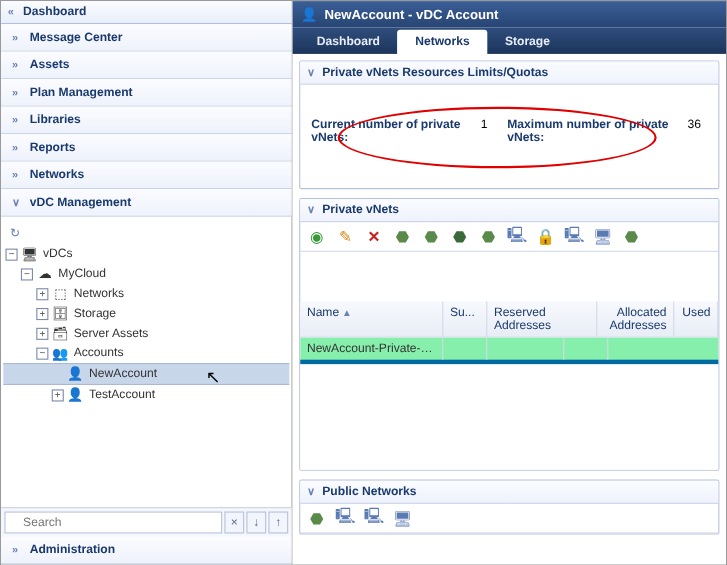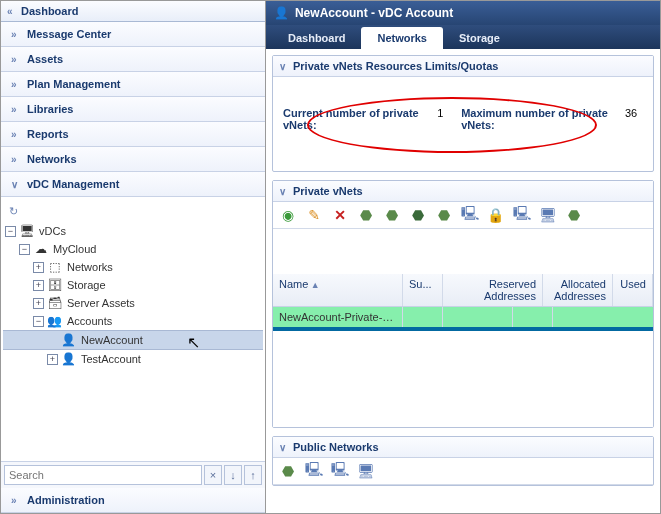--- a/index.html
+++ b/index.html
@@ -12,21 +12,21 @@
 .chev { color: #6a82b3; font-size: 10px; width: 10px; display: inline-block; }
 .dchev { letter-spacing: -3px; }
 .tree-area { flex: 1; overflow: auto; padding: 4px 2px; font-size: 11px; }
 .tree-row { display: flex; align-items: center; padding: 2px 2px; white-space: nowrap; cursor: default; }
 .tree-row.selected { background: #c8d6ea; border-top: 1px solid #a9b9d4; border-bottom: 1px solid #a9b9d4; }
 .tbox { width: 11px; height: 11px; border: 1px solid #7a8aa8; display: inline-flex; align-items: center; justify-content: center; font-size: 9px; line-height: 1; margin-right: 3px; color: #445; background: #fff; cursor: pointer; }
 .tspacer { width: 14px; display: inline-block; }
 .ticon { width: 16px; height: 14px; display: inline-flex; align-items: center; justify-content: center; margin-right: 4px; font-size: 12px; }
 .indent { display: inline-block; }
 .search-row { border-top: 1px solid #c8d2e6; padding: 3px; display: flex; align-items: center; gap: 2px; background: #f5f7fc; }
-.search-input { flex: 1; border: 1px solid #b5c2db; padding: 3px 4px; font-size: 11px; color: #888; }
+.search-input { flex: 1; border: 1px solid #b5c2db; padding: 3px 16px; font-size: 11px; color: #888; }
 .search-btn { width: 18px; height: 20px; border: 1px solid #b5c2db; background: #f2f5fb; color: #5a6f9a; display: flex; align-items: center; justify-content: center; cursor: pointer; font-size: 11px; }
 .title-bar { background: linear-gradient(#3a5e97, #274573); color: #fff; padding: 5px 8px; font-weight: bold; display: flex; align-items: center; gap: 6px; font-size: 12px; }
 .tabs { background: linear-gradient(#2f4d7d, #1c355b); display: flex; padding: 0 6px; gap: 0; }
 .tab { color: #d8e2f3; padding: 5px 16px; font-size: 11px; font-weight: bold; cursor: pointer; border-radius: 3px 3px 0 0; margin-top: 2px; }
 .tab.active { background: #fff; color: #1a3a6e; }
 .tab.plain { color: #e8eef9; }
 .content { flex: 1; padding: 6px; overflow: auto; display: flex; flex-direction: column; gap: 8px; }
 .panel { border: 1px solid #b5c2db; border-radius: 2px; }
 .panel-head { background: linear-gradient(#fbfcff, #eef2fb); border-bottom: 1px solid #c8d2e6; padding: 4px 6px; font-weight: bold; color: #1a3a6e; font-size: 11px; display: flex; align-items: center; gap: 4px; }
 .quotas-body { padding: 30px 10px 40px 10px; display: flex; flex-direction: row; align-items: center; gap: 6px; position: relative; }
@@ -35,21 +35,21 @@
 .ellipse { position: absolute; border: 2px solid #e00000; border-radius: 50%; width: 290px; height: 56px; left: 34px; top: 20px; pointer-events: none; }
 .toolbar { display: flex; gap: 8px; padding: 4px 6px; border-bottom: 1px solid #d2dae9; align-items: center; }
 .tool { width: 18px; height: 18px; display: flex; align-items: center; justify-content: center; cursor: pointer; font-size: 14px; }
 .table-head { display: flex; background: linear-gradient(#f7f9fd, #e8edf6); border-bottom: 1px solid #c8d2e6; font-size: 11px; color: #1a3a6e; margin-top: 45px; }
 .th { padding: 4px 6px; border-right: 1px solid #d2dae9; text-align: left; }
 .th.sort::after { content: " ▲"; color: #6a82b3; font-size: 9px; }
 .table-row { display: flex; background: #86efac; border-bottom: 4px solid #0369a1; font-size: 11px; }
 .td { padding: 4px 6px; border-right: 1px solid #d2dae9; white-space: nowrap; overflow: hidden; text-overflow: ellipsis; }
 .col-name { width: 130px; }
 .col-su { width: 40px; }
-.col-res { width: 100px; text-align: right; }
+.col-res { width: 100px; }
 .col-alloc { width: 70px; text-align: right; }
 .col-used { width: 40px; text-align: right; }
 .cursor { position: absolute; font-size: 16px; color: #000; pointer-events: none; }
 .pn-body { min-height: 120px; background: #fff; }
 </style>
 </head>
 <body>
 
 <div class="app">
 

